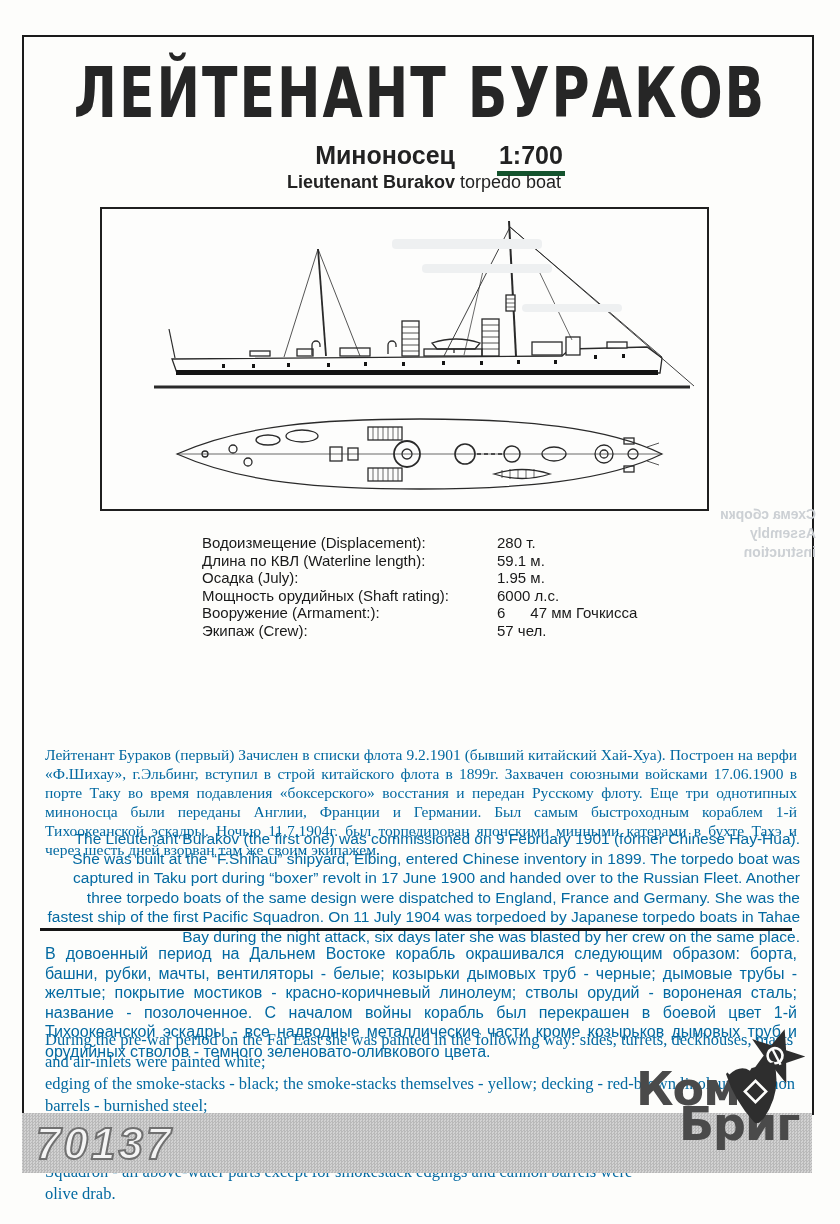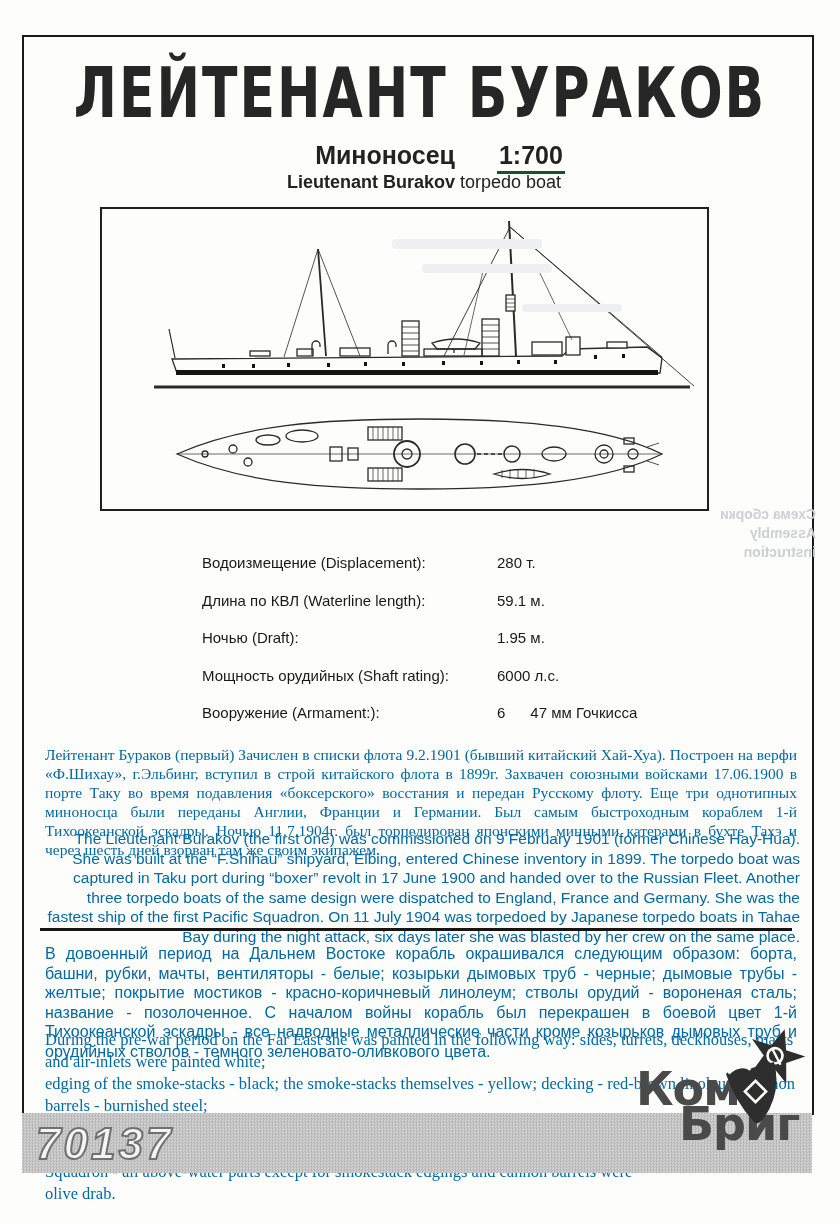--- a/index.html
+++ b/index.html
@@ -9,31 +9,31 @@
 
   .frame{left:22px;top:35px;width:788px;height:1078px;
          border-top:2px solid #1a1a1a;border-left:2px solid #1a1a1a;border-right:2px solid #1a1a1a;}
 
   .main-title{left:0;top:52px;width:840px;text-align:center;
               font-family:"DejaVu Sans","Liberation Sans",sans-serif;
               font-weight:bold;font-size:52px;letter-spacing:2px;color:#262626;
               transform:scaleY(1.35);transform-origin:top center;white-space:nowrap;}
   .subtitle-row{left:0;top:141px;width:840px;display:flex;justify-content:center;gap:42px;
                 font-size:25px;font-weight:bold;color:#222;margin-left:20px;}
-  .scale-underline{border-bottom:3px solid #14532d;padding:0 2px 1px 2px;}
+  .scale-underline{border-bottom:5px solid #14532d;padding:0 2px 1px 2px;}
   .subtitle-en{left:4px;top:172px;width:840px;text-align:center;font-size:18px;color:#222;}
   .subtitle-en b{font-weight:bold;}
 
   .drawing-box{left:100px;top:207px;width:605px;height:300px;border:2px solid #1f1f1f;background:#fdfdfc;}
 
   .bleed{left:676px;top:505px;width:140px;color:#ccd0d4;font-weight:bold;font-size:14px;
          line-height:19px;text-align:left;transform:scaleX(-1);}
 
   .specs{left:202px;top:534px;width:560px;font-size:15px;line-height:17.5px;color:#191919;}
-  .spec-row{display:flex;margin-top:20px;}
+  .spec-row{display:flex;}
   .spec-label{width:295px;white-space:nowrap;}
   .spec-value{white-space:pre;}
 
   .para{color:#0369a1;}
   .history-ru{left:45px;top:745px;width:752px;font-family:"Liberation Serif",serif;
               font-size:15.5px;line-height:19px;text-align:justify;}
   .history-en{left:45px;top:829px;width:755px;font-size:15.5px;line-height:19.6px;text-align:right;}
   .divider{left:40px;top:928px;width:752px;height:3px;background:#151515;}
   .painting-ru{left:45px;top:944px;width:752px;font-size:16px;line-height:19.6px;text-align:justify;}
   .painting-en{left:45px;top:1029px;width:620px;font-family:"Liberation Serif",serif;
@@ -180,30 +180,34 @@
   <div class="abs specs">
     <div class="spec-row">
       <div class="spec-label">Водоизмещение (Displacement):</div>
       <div class="spec-value">280 т.</div>
     </div>
     <div class="spec-row">
       <div class="spec-label">Длина по КВЛ (Waterline length):</div>
       <div class="spec-value">59.1 м.</div>
     </div>
     <div class="spec-row">
-      <div class="spec-label">Ночью (Draft):</div>
+      <div class="spec-label">Осадка (July):</div>
       <div class="spec-value">1.95 м.</div>
     </div>
     <div class="spec-row">
       <div class="spec-label">Мощность орудийных (Shaft rating):</div>
       <div class="spec-value">6000 л.с.</div>
     </div>
     <div class="spec-row">
       <div class="spec-label">Вооружение (Armament:):</div>
       <div class="spec-value">6      47 мм Гочкисса</div>
+    </div>
+    <div class="spec-row">
+      <div class="spec-label">Экипаж (Crew):</div>
+      <div class="spec-value">57 чел.</div>
     </div>
   </div>
 
   <div class="abs para history-ru">Лейтенант Бураков (первый) Зачислен в списки флота 9.2.1901 (бывший китайский Хай-Хуа). Построен на верфи «Ф.Шихау», г.Эльбинг, вступил в строй китайского флота в 1899г. Захвачен союзными войсками 17.06.1900 в порте Таку во время подавления «боксерского» восстания и передан Русскому флоту. Еще три однотипных миноносца были переданы Англии, Франции и Германии. Был самым быстроходным кораблем 1-й Тихоокеанской эскадры. Ночью 11.7.1904г. был торпедирован японскими минными катерами в бухте Тахэ и через шесть дней взорван там же своим экипажем.</div>
 
   <div class="abs para history-en">The Lieutenant Burakov (the first one) was commissioned on 9 February 1901 (former Chinese Hay-Hua). She was built at the “F.Shihau” shipyard, Elbing, entered Chinese inventory in 1899. The torpedo boat was captured in Taku port during “boxer” revolt in 17 June 1900 and handed over to the Russian Fleet. Another three torpedo boats of the same design were dispatched to England, France and Germany. She was the fastest ship of the first Pacific Squadron. On 11 July 1904 was torpedoed by Japanese torpedo boats in Tahae Bay during the night attack, six days later she was blasted by her crew on the same place.</div>
 
   <div class="abs divider"></div>
 
   <div class="abs para painting-ru">В довоенный период на Дальнем Востоке корабль окрашивался следующим образом: борта, башни, рубки, мачты, вентиляторы - белые; козырьки дымовых труб - черные; дымовые трубы - желтые; покрытие мостиков - красно-коричневый линолеум; стволы орудий - вороненая сталь; название - позолоченное. С началом войны корабль был перекрашен в боевой цвет 1-й Тихоокеанской эскадры - все надводные металлические части кроме козырьков дымовых труб и орудийных стволов - темного зеленовато-оливкового цвета.</div>

